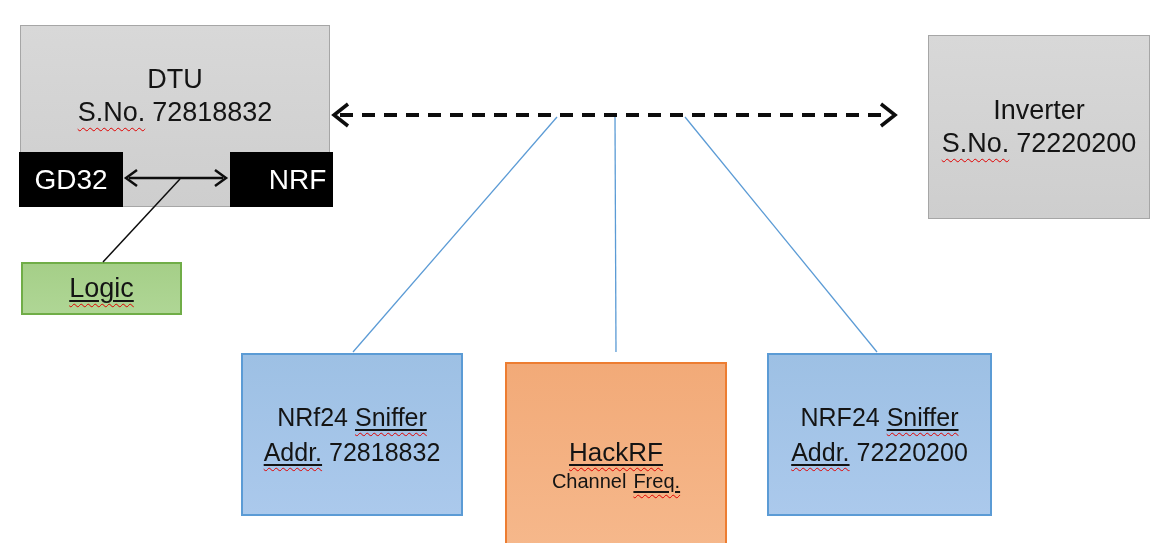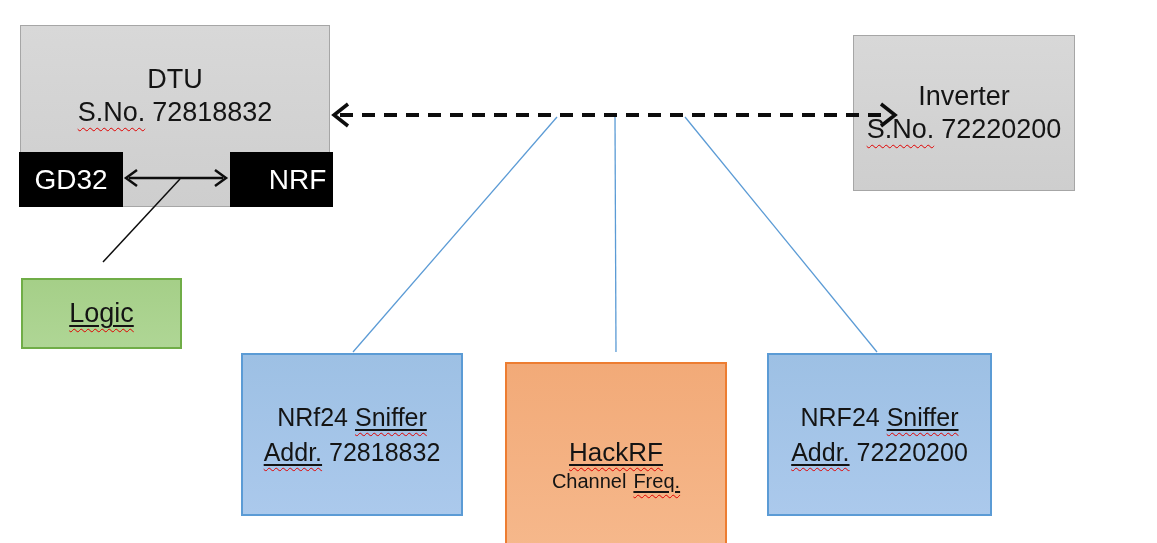--- a/index.html
+++ b/index.html
@@ -37,24 +37,24 @@
   .green-node {
     background: linear-gradient(180deg, #a5cf88 0%, #afd695 100%);
     border: 2px solid #70ad47;
   }
   .chip {
     background: #000000;
     color: #ffffff;
     z-index: 2;
   }
   .dtu      { left:20px;  top:25px;  width:310px; height:182px; padding-bottom:40px; }
-  .inverter { left:853px; top:35px;  width:222px; height:156px; }
+  .inverter { left:928px; top:35px;  width:222px; height:184px; }
   .chip-gd32{ left:19px;  top:152px; width:104px; height:55px; }
   .chip-nrf { left:230px; top:152px; width:103px; height:55px;padding-left:32px; }
-  .logic    { left:21px;  top:262px; width:161px; height:71px;margin-top:16px; }
+  .logic    { left:21px;  top:262px; width:161px; height:53px; }
   .sniffer-left  { left:241px; top:353px; width:222px; height:163px; }
   .hackrf        { left:505px; top:362px; width:222px; height:205px; }
   .sniffer-right { left:767px; top:353px; width:225px; height:163px; }
 
   .t-lg  { font-size: 27px; line-height: 33px; }
   .t-md  { font-size: 25px; line-height: 35px; text-align: center; }
   .t-hk  { font-size: 26px; line-height: 34px; }
   .t-sm  { font-size: 20px; line-height: 25px; }
   .chip-label { font-size: 28px; }
 

